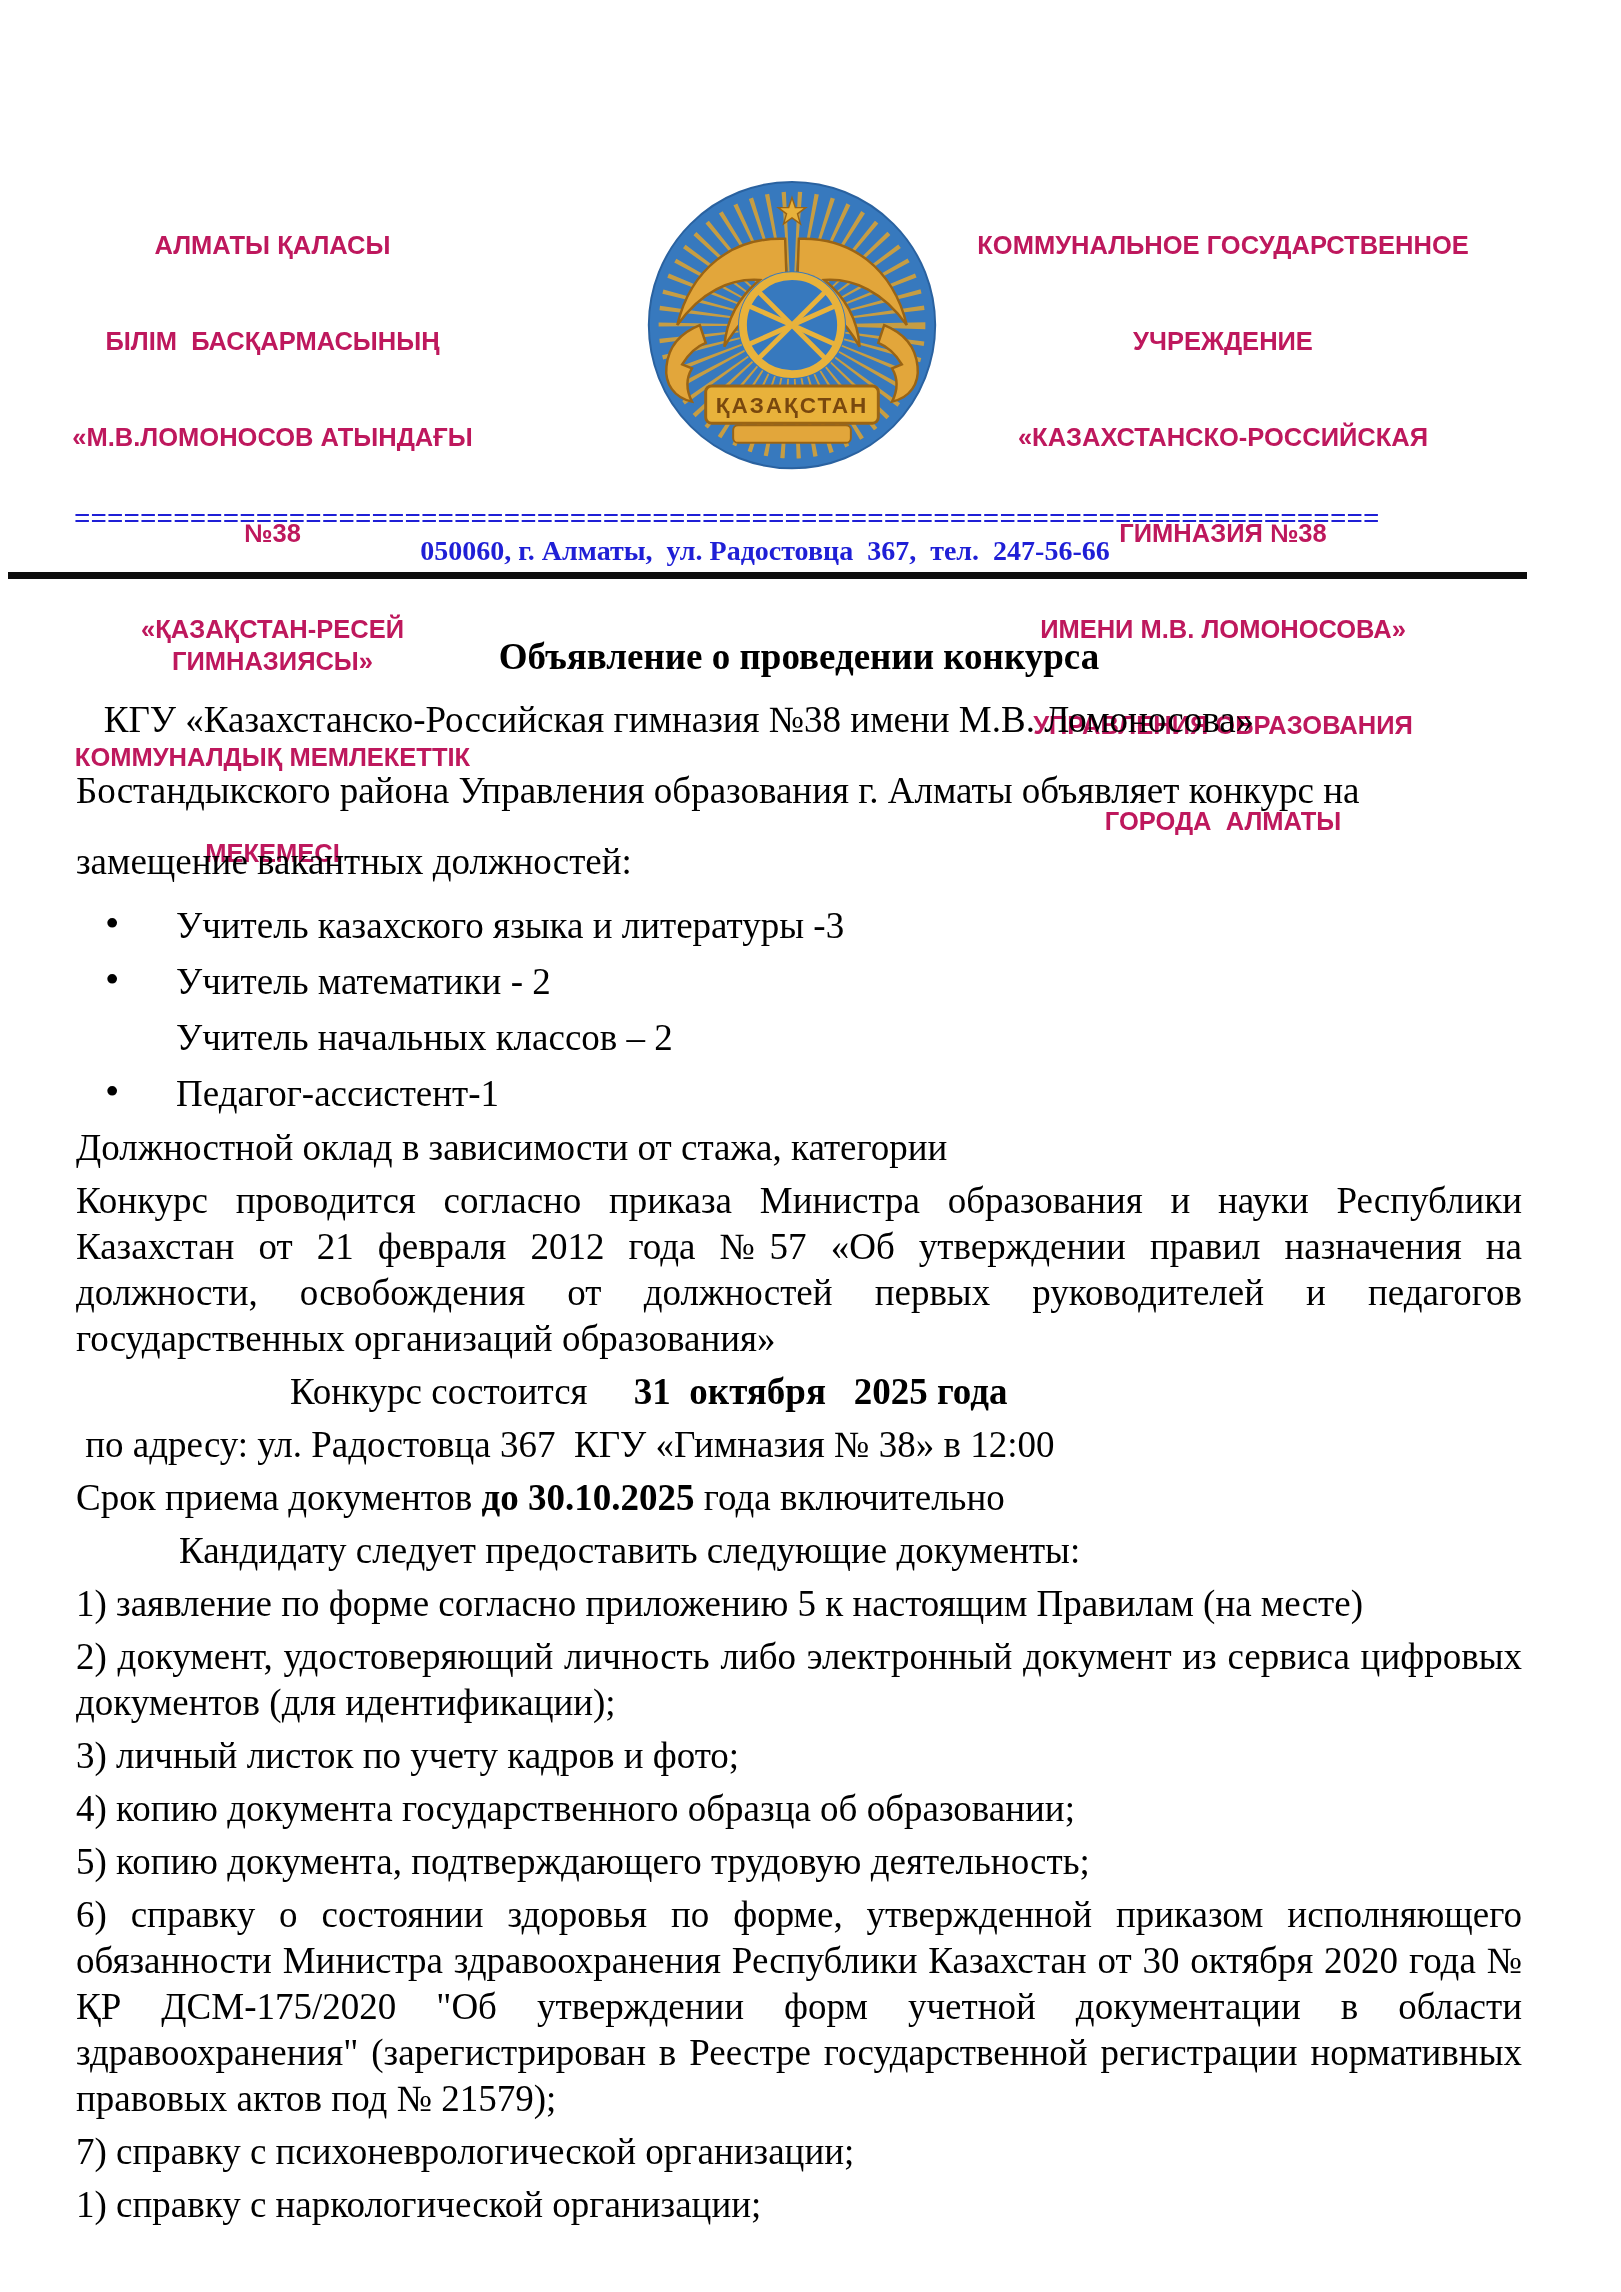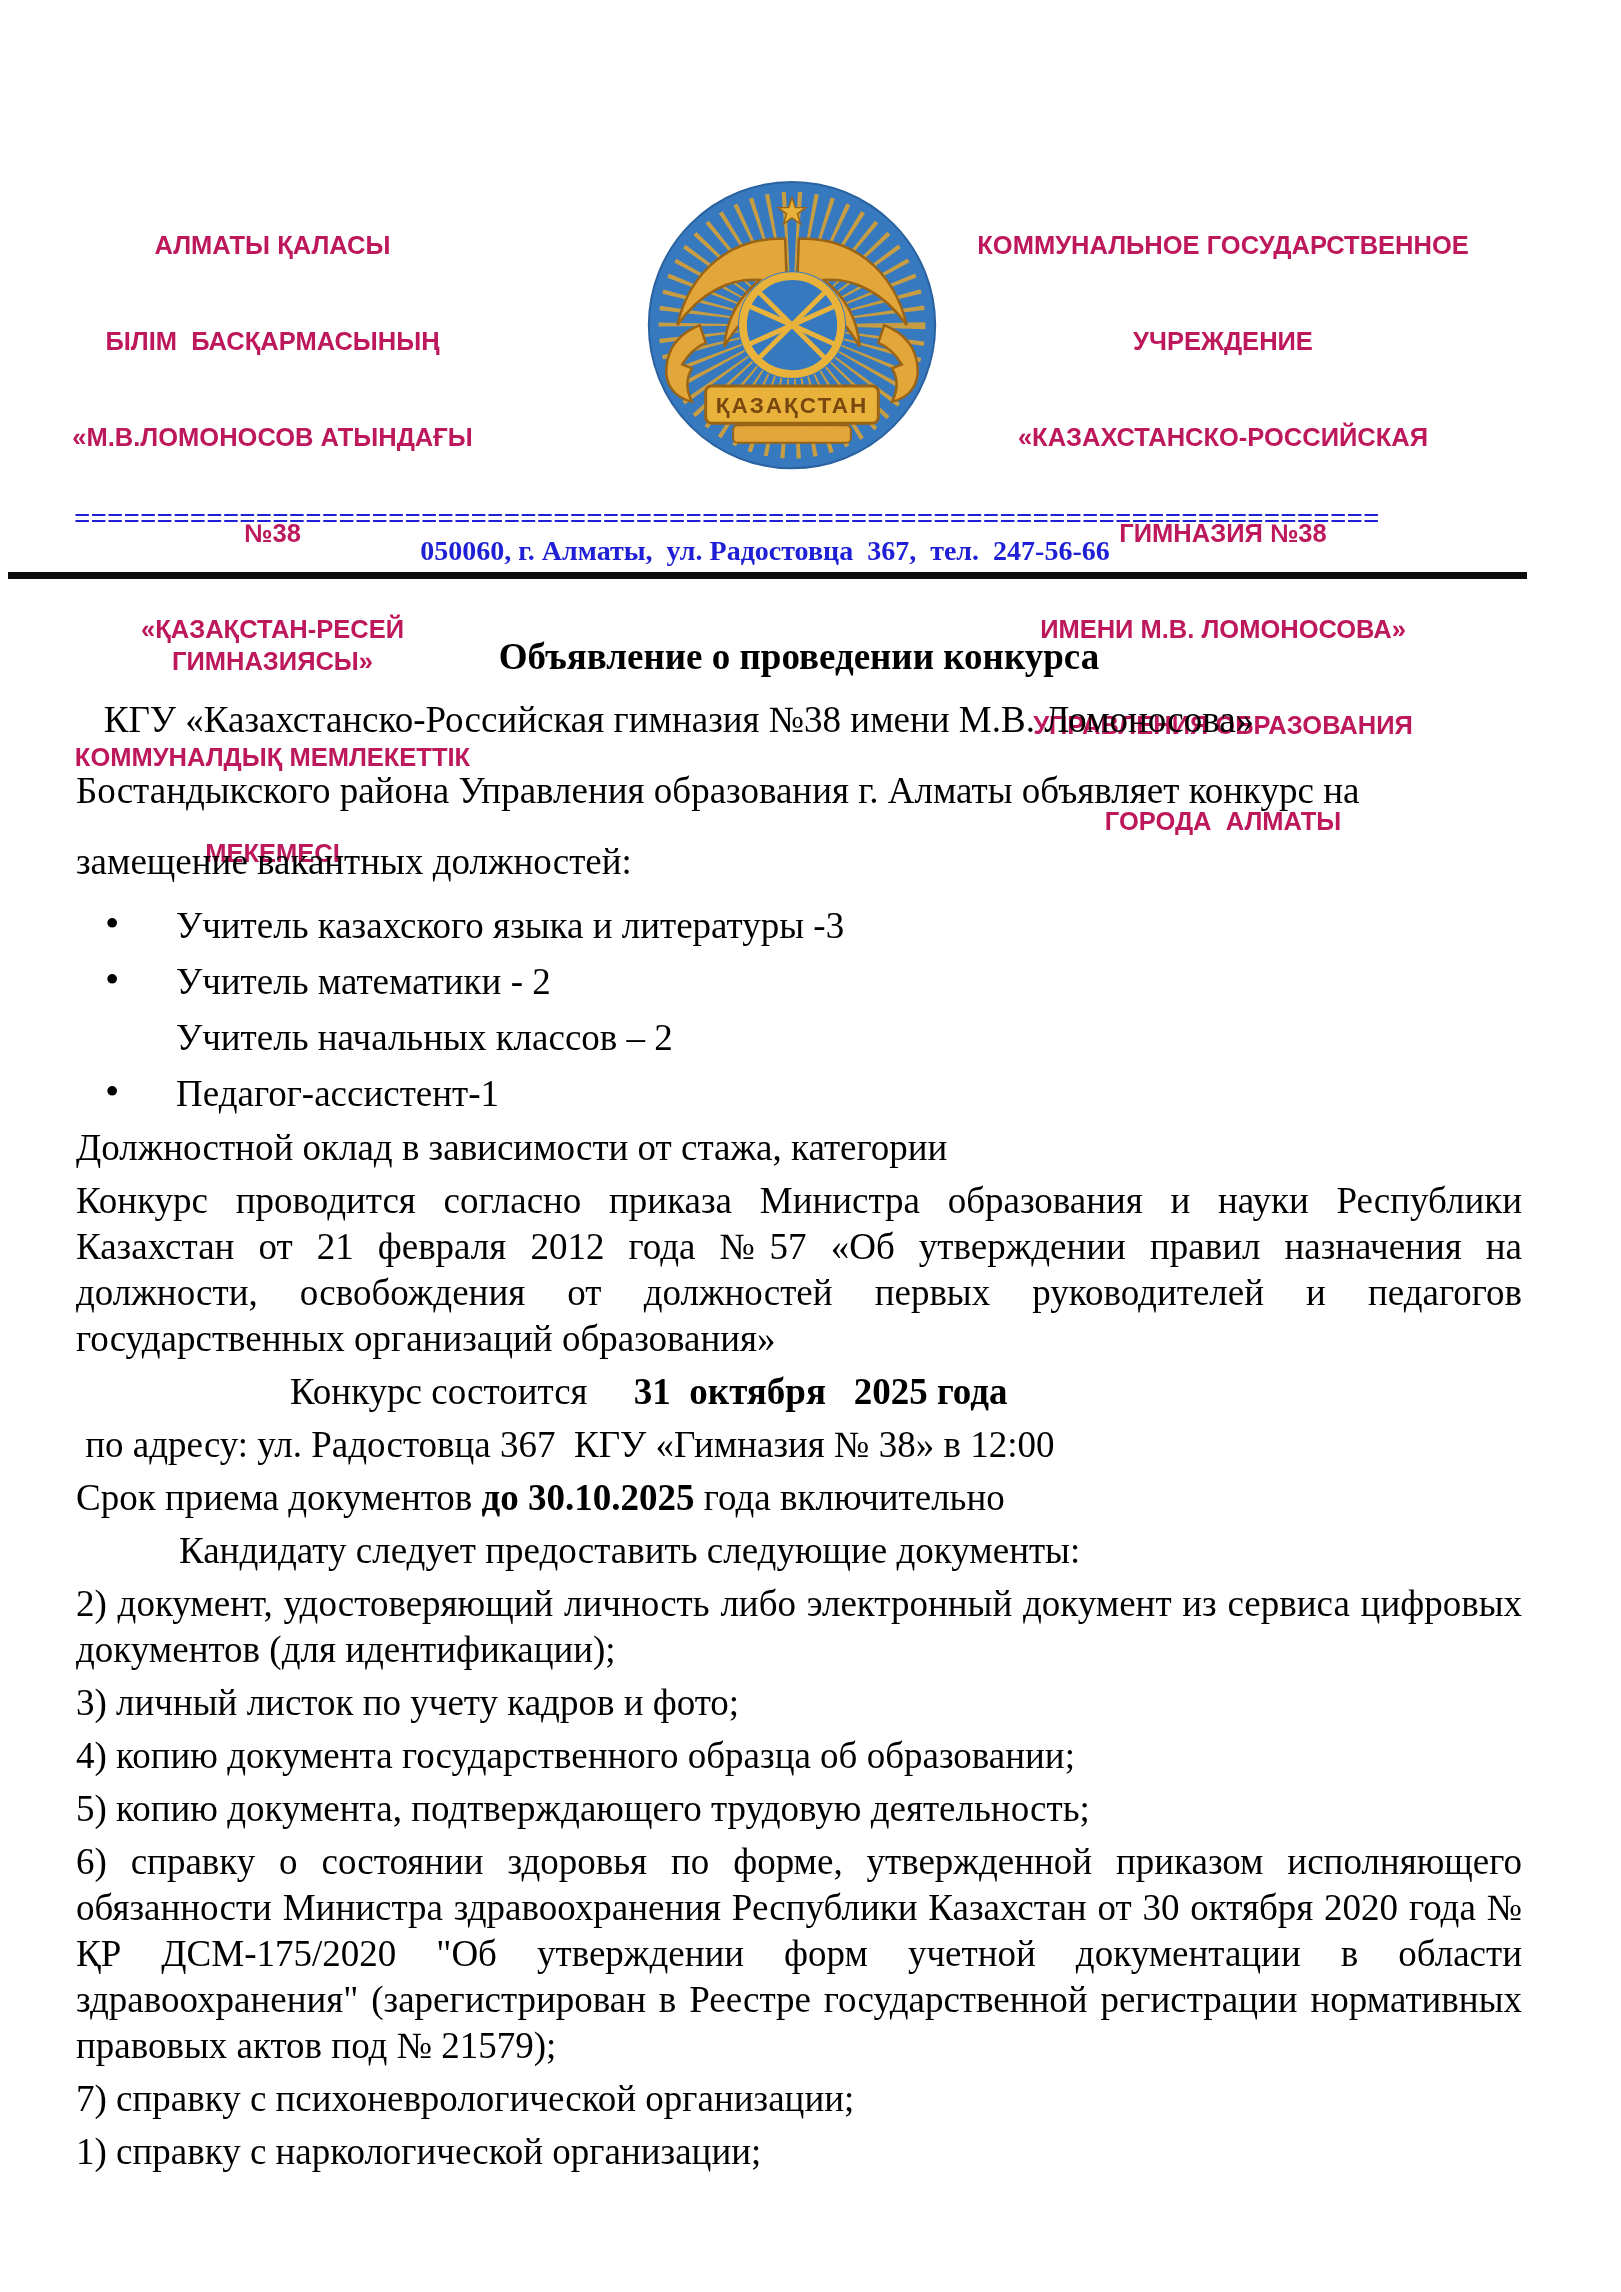--- a/index.html
+++ b/index.html
@@ -123,20 +123,21 @@
     <p class="line just">Конкурс проводится  согласно приказа Министра образования и науки Республики Казахстан от 21 февраля 2012 года №57 «Об утверждении правил назначения на должности, освобождения от должностей первых руководителей и педагогов государственных организаций образования»</p>
 
     <p class="line event"><span>Конкурс состоится     </span><b>31  октября   2025 года</b></p>
 
     <p class="line pre"> по адресу: ул. Радостовца 367  КГУ «Гимназия № 38» в 12:00</p>
 
     <p class="line pre"><span>Срок приема документов </span><b>до 30.10.2025</b><span> года включительно</span></p>
 
     <p class="line indent">Кандидату следует предоставить следующие документы:</p>
 
+    <p class="line">1) заявление по форме согласно приложению 5 к настоящим Правилам (на месте)</p>
     <p class="line just">2) документ, удостоверяющий личность либо электронный документ из сервиса цифровых документов (для идентификации);</p>
     <p class="line">3) личный листок по учету кадров и фото;</p>
     <p class="line">4) копию документа государственного образца об образовании;</p>
     <p class="line">5) копию документа, подтверждающего трудовую деятельность;</p>
     <p class="line just">6) справку о состоянии здоровья по форме, утвержденной приказом исполняющего обязанности Министра здравоохранения Республики Казахстан от 30 октября 2020 года № ҚР ДСМ-175/2020 "Об утверждении форм учетной документации в области здравоохранения" (зарегистрирован в Реестре государственной регистрации нормативных правовых актов под № 21579);</p>
     <p class="line">7) справку с психоневрологической организации;</p>
     <p class="line">1) справку с наркологической организации;</p>
 
   </div>
 </div>

